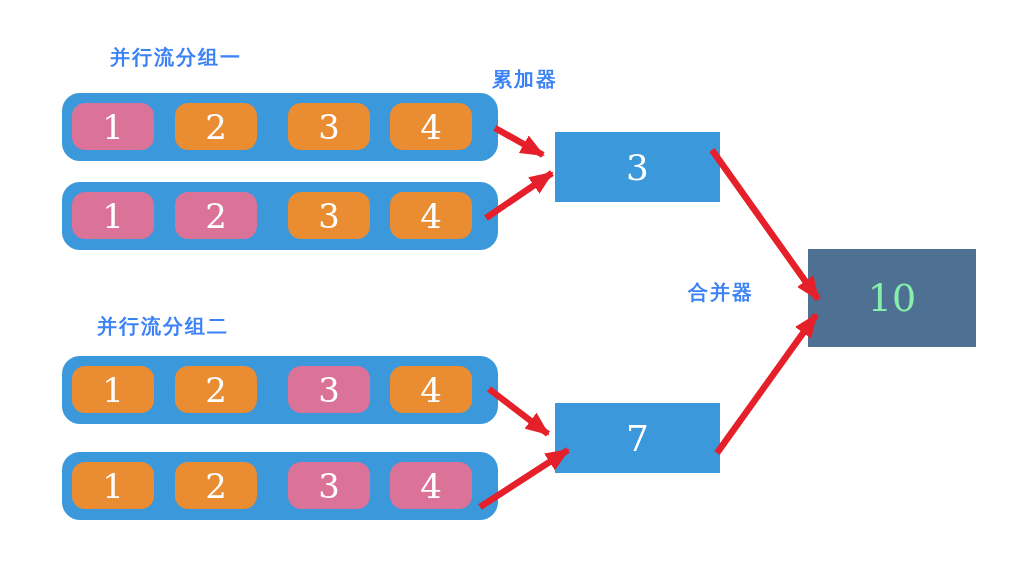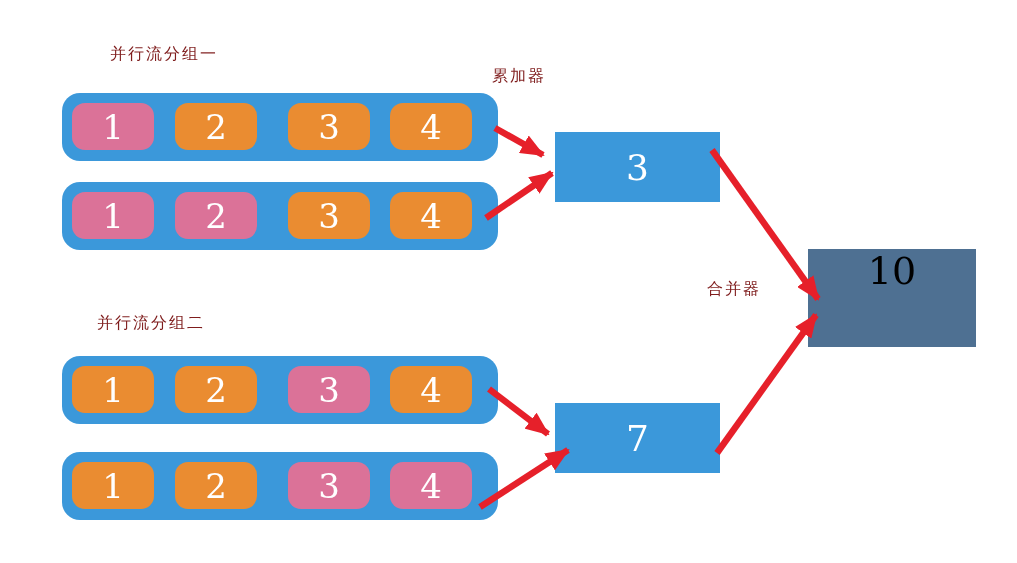--- a/index.html
+++ b/index.html
@@ -5,23 +5,23 @@
   html,body{margin:0;padding:0;background:#ffffff;}
   .canvas{
     position:relative;
     width:1017px;height:563px;
     background:#ffffff;
     overflow:hidden;
     font-family:"Liberation Sans", sans-serif;
   }
   .diagram-label{
     position:absolute;
-    color:#7f1d1d;
-    font-weight:normal;
-    font-size:16px;
+    color:#3b82f6;
+    font-weight:bold;
+    font-size:20px;
     letter-spacing:2px;
     white-space:nowrap;
   }
   .stream-row{
     position:absolute;
     left:62px;
     width:436px;height:68px;
     background:#3B98DA;
     border-radius:18px;
   }
@@ -47,39 +47,39 @@
     display:flex;align-items:center;justify-content:center;
     color:#ffffff;
     font-family:"DejaVu Serif", serif;
     font-size:36px;
   }
   .merge-box{
     position:absolute;
     left:808px;top:249px;
     width:168px;height:98px;
     background:#4E7092;
-    display:flex;justify-content:center;
-    color:#000000;
+    display:flex;align-items:center;justify-content:center;
+    color:#86efac;
     font-family:"DejaVu Serif", serif;
     font-size:38px;
   }
   svg.arrows{
     position:absolute;left:0;top:0;
     pointer-events:none;
   }
 </style>
 </head>
 <body>
 
 <div class="canvas">
 
   <div class="diagram-label" style="left:110px;top:44px;">并行流分组一</div>
   <div class="diagram-label" style="left:492px;top:66px;">累加器</div>
   <div class="diagram-label" style="left:97px;top:313px;">并行流分组二</div>
-  <div class="diagram-label" style="left:707px;top:279px;">合并器</div>
+  <div class="diagram-label" style="left:688px;top:279px;">合并器</div>
 
   <div class="stream-row" style="top:93px;">
     <div class="stream-cell cell-0" data-color="pink">1</div>
     <div class="stream-cell cell-1" data-color="orange">2</div>
     <div class="stream-cell cell-2" data-color="orange">3</div>
     <div class="stream-cell cell-3" data-color="orange">4</div>
   </div>
 
   <div class="stream-row" style="top:182px;">
     <div class="stream-cell cell-0" data-color="pink">1</div>

